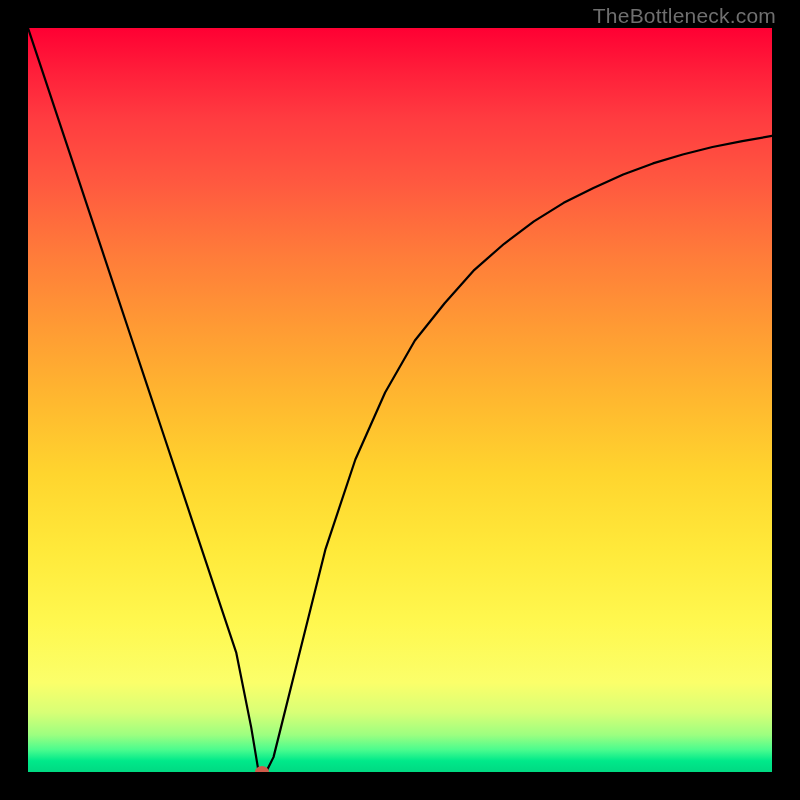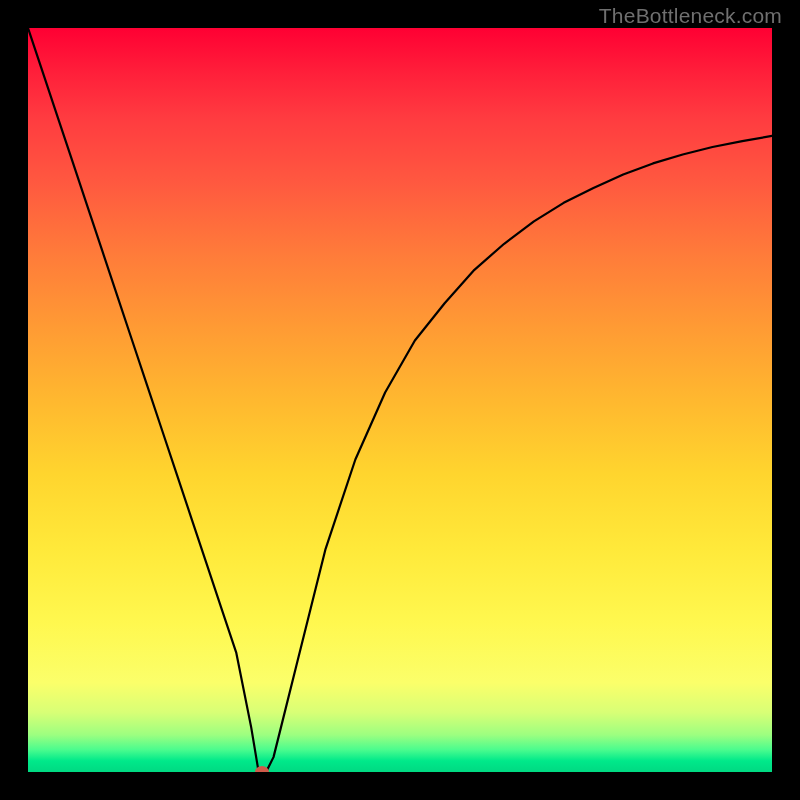--- a/index.html
+++ b/index.html
@@ -65,21 +65,21 @@
     position: absolute;
     width: 14px;
     height: 12px;
     background: #cf5b4a;
     border-radius: 50%;
     transform: translate(-50%, -50%);
   }
   .watermark {
     position: absolute;
     top: 4px;
-    right: 18px;
+    right: 24px;
     color: #6f6f6f;
     font-size: 21px;
     letter-spacing: 0.2px;
     font-weight: 400;
   }
 </style>
 </head>
 <body>
 
 <div class="frame">

